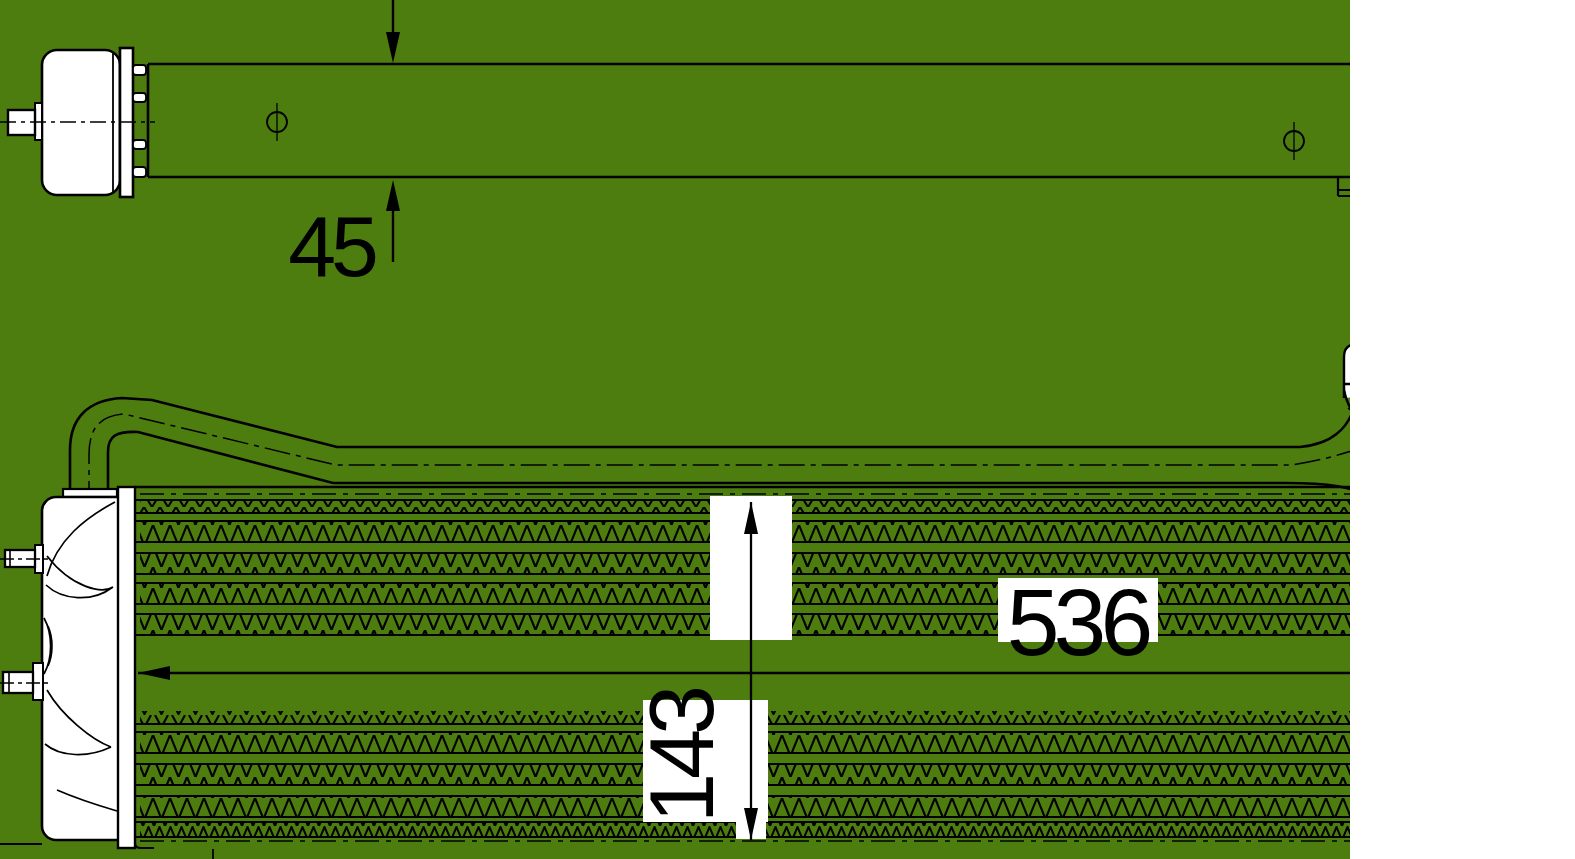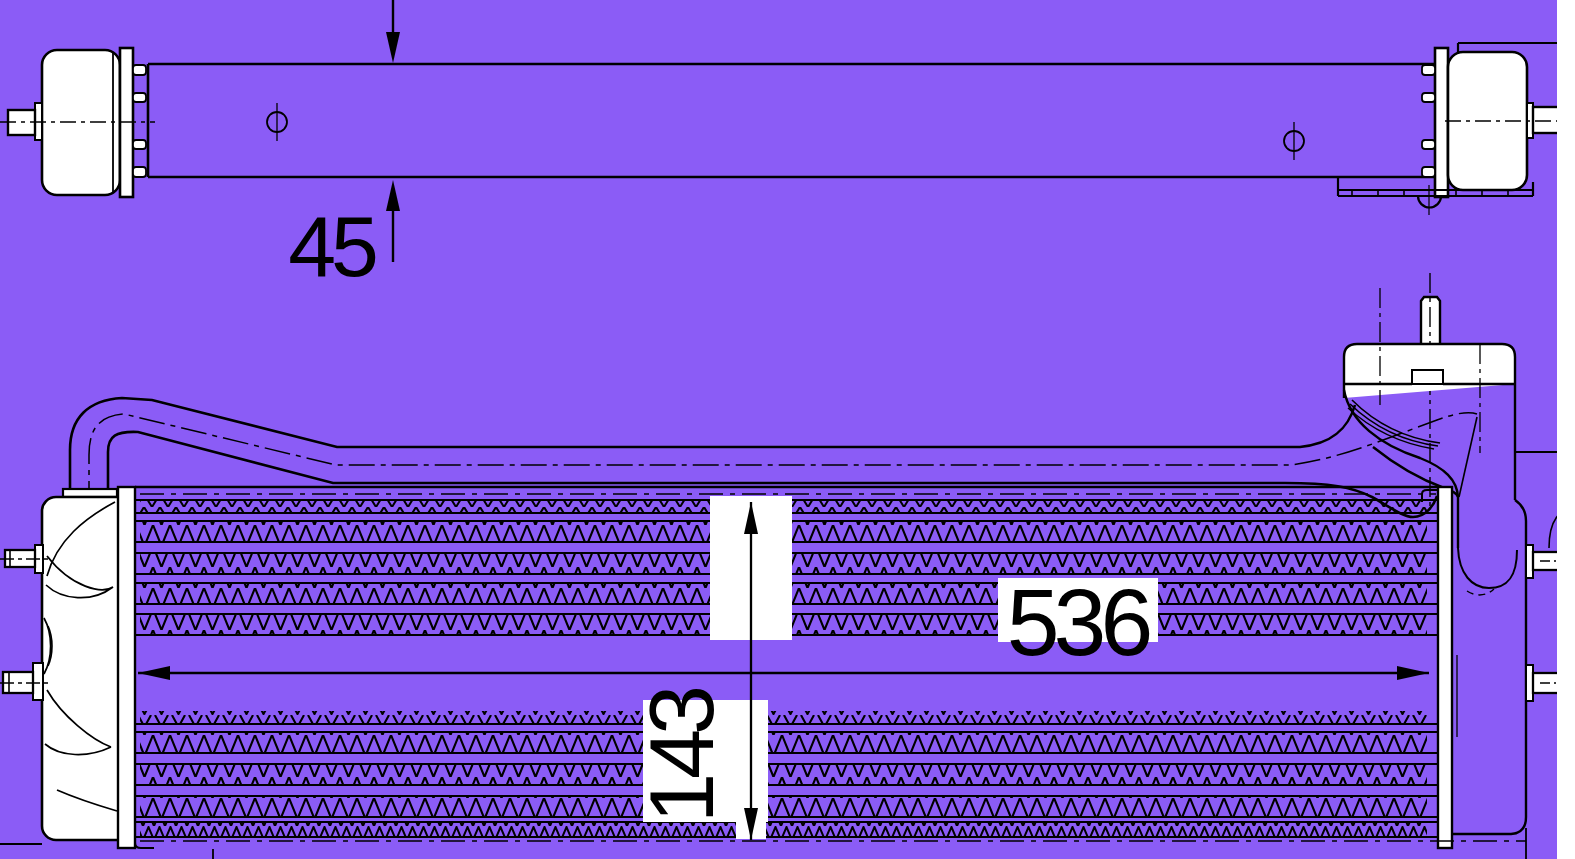--- a/index.html
+++ b/index.html
@@ -1,16 +1,16 @@
 <!DOCTYPE html>
 <html><head>
 <meta charset="utf-8">
 <style>
   html,body{margin:0;padding:0;background:#ffffff;}
-  .canvas{position:relative;width:1557px;height:859px;background:#8b5cf6;overflow:hidden;
+  .canvas{position:relative;width:1350px;height:859px;background:#4d7c0f;overflow:hidden;
           font-family:"Liberation Sans", sans-serif;}
   svg{display:block}
   text.dim{font-family:"Liberation Sans", sans-serif;fill:#000;}
 </style>
 </head>
 <body>
 
 <div class="canvas">
 <svg width="1575" height="859" viewBox="0 0 1575 859">
   <defs>

